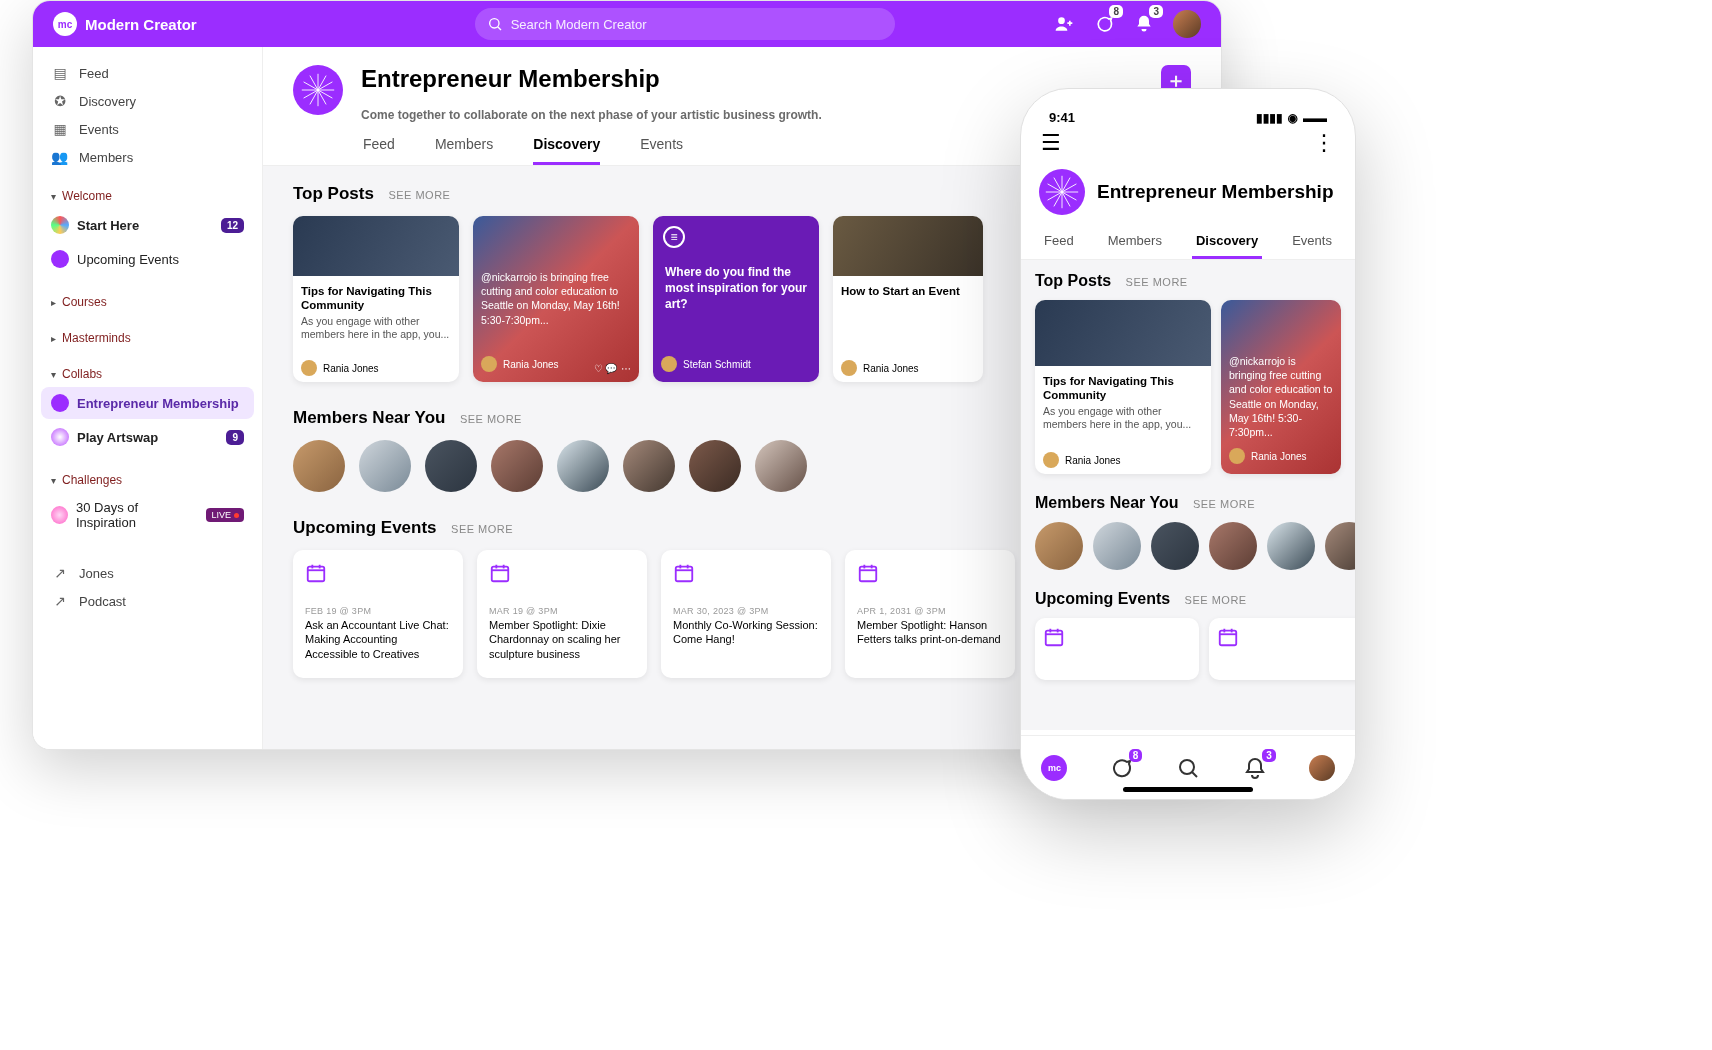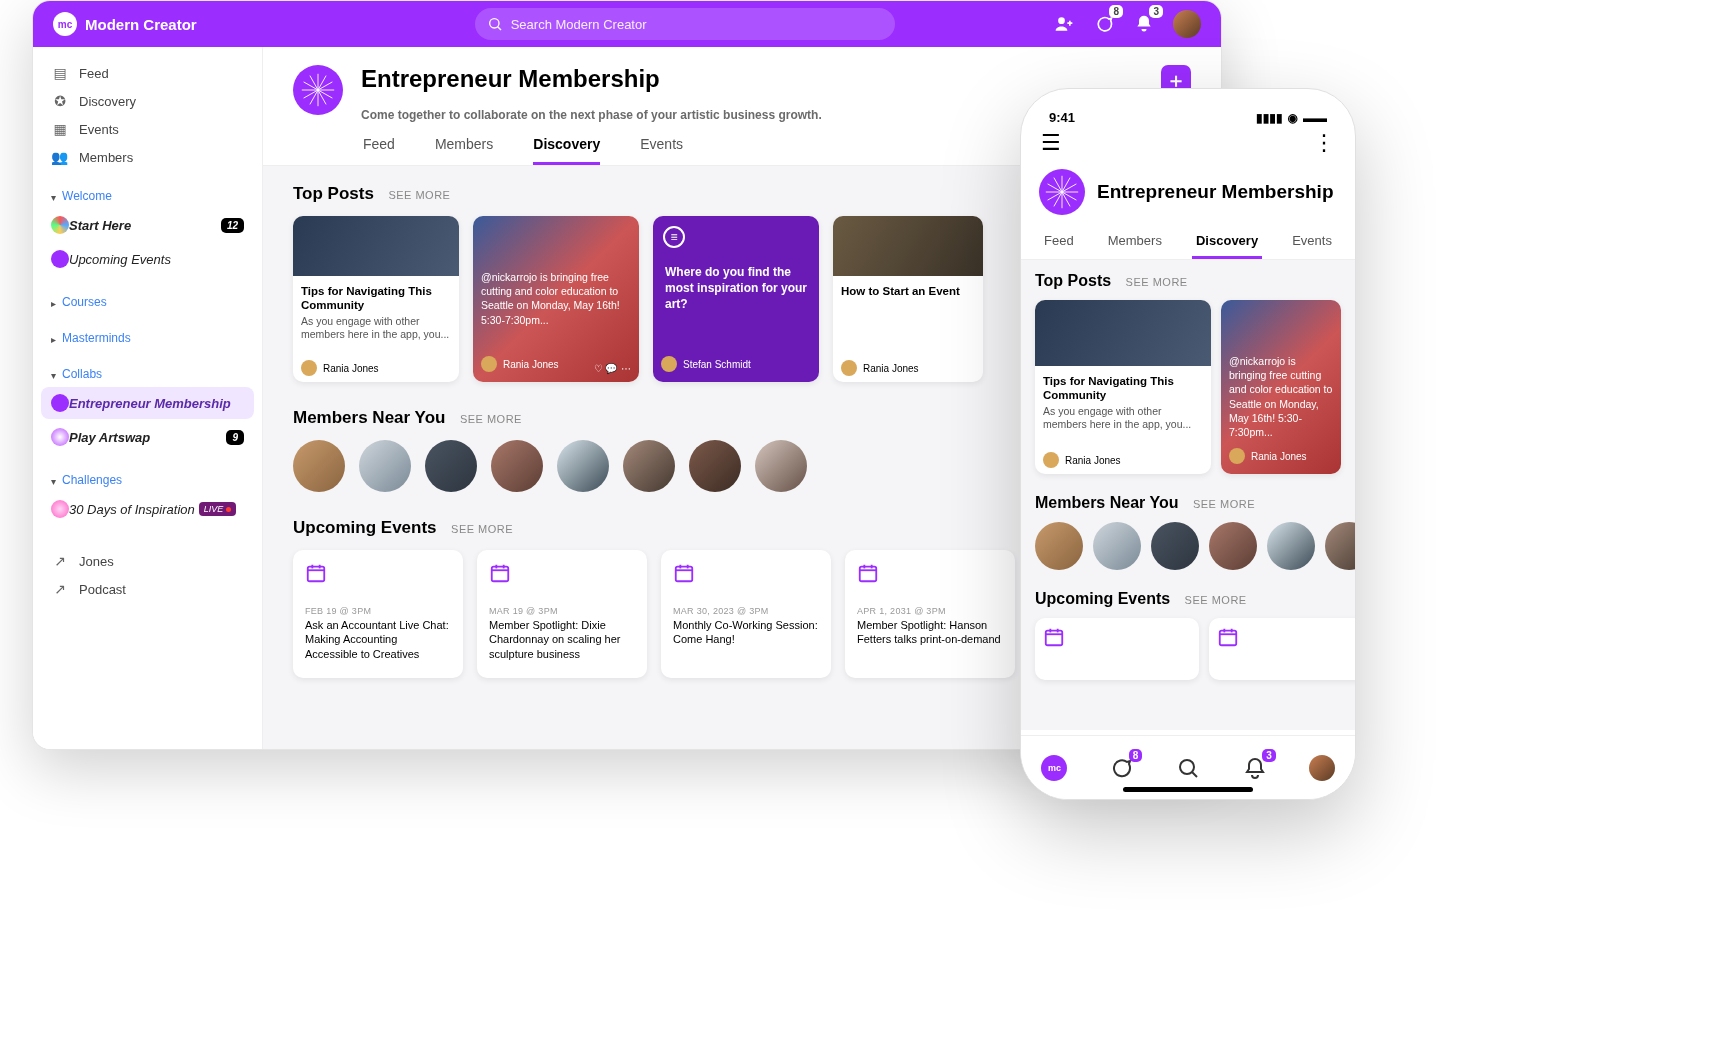--- a/index.html
+++ b/index.html
@@ -30,26 +30,26 @@
   .top-actions{margin-left:auto;display:flex;align-items:center;gap:18px;}
   .top-icon{position:relative;width:22px;height:22px;display:flex;align-items:center;justify-content:center;color:#fff;}
   .badge{position:absolute;top:-8px;right:-8px;background:#fff;color:#444;font-size:10px;font-weight:800;border-radius:5px;padding:1px 4px;}
   .avatar-sm{width:28px;height:28px;border-radius:50%;background:linear-gradient(135deg,#c97e51,#5a3b25);}
 
   .body{display:flex;height:calc(100% - 46px);}
   .sidebar{width:230px;background:#fff;border-right:1px solid #eee;padding:12px 8px;font-size:13px;color:var(--text);}
   .nav-item{display:flex;align-items:center;gap:10px;padding:6px 10px;border-radius:6px;color:#444;}
   .nav-item .ico{width:18px;text-align:center;font-size:14px;color:#666;}
   .nav-sep{height:14px;}
-  .nav-head{display:flex;align-items:flex-end;gap:6px;padding:4px 10px;color:#3b82f6;font-size:12px;}
+  .nav-head{display:flex;align-items:center;gap:6px;padding:4px 10px;color:#7f1d1d;font-size:12px;}
   .nav-head::before{content:"▾";font-size:10px;color:#555;}
   .nav-head.collapsed::before{content:"▸";}
-  .sub-item{display:flex;align-items:center;padding:7px 10px;border-radius:8px;margin:2px 0;font-style:italic;}
+  .sub-item{display:flex;align-items:center;gap:8px;padding:7px 10px;border-radius:8px;margin:2px 0;}
   .sub-item .dot{width:18px;height:18px;border-radius:50%;display:inline-block;}
-  .sub-item .pill{margin-left:auto;background:#000000;color:#fff;border-radius:5px;font-size:10px;padding:2px 6px;font-weight:700;}
+  .sub-item .pill{margin-left:auto;background:#4c1d95;color:#fff;border-radius:5px;font-size:10px;padding:2px 6px;font-weight:700;}
   .sub-item.active{background:#f0e6ff;color:#5a2aa8;font-weight:600;}
   .live-tag{font-size:9px;background:#701a75;color:#fff;border-radius:4px;padding:2px 5px;margin-left:4px;display:inline-flex;align-items:center;gap:3px;}
   .live-tag::after{content:"";width:5px;height:5px;border-radius:50%;background:#ff3b30;}
   .bottom-links{margin-top:22px;}
 
   .main{flex:1;display:flex;flex-direction:column;overflow:hidden;}
   .page-head{padding:18px 30px 0;display:flex;gap:18px;align-items:flex-start;}
   .page-icon{width:50px;height:50px;border-radius:50%;background:var(--purple);display:flex;align-items:center;justify-content:center;}
   .page-icon svg{width:36px;height:36px;stroke:#fff;fill:none;}
   .page-title{font-size:24px;font-weight:800;margin:0;}

